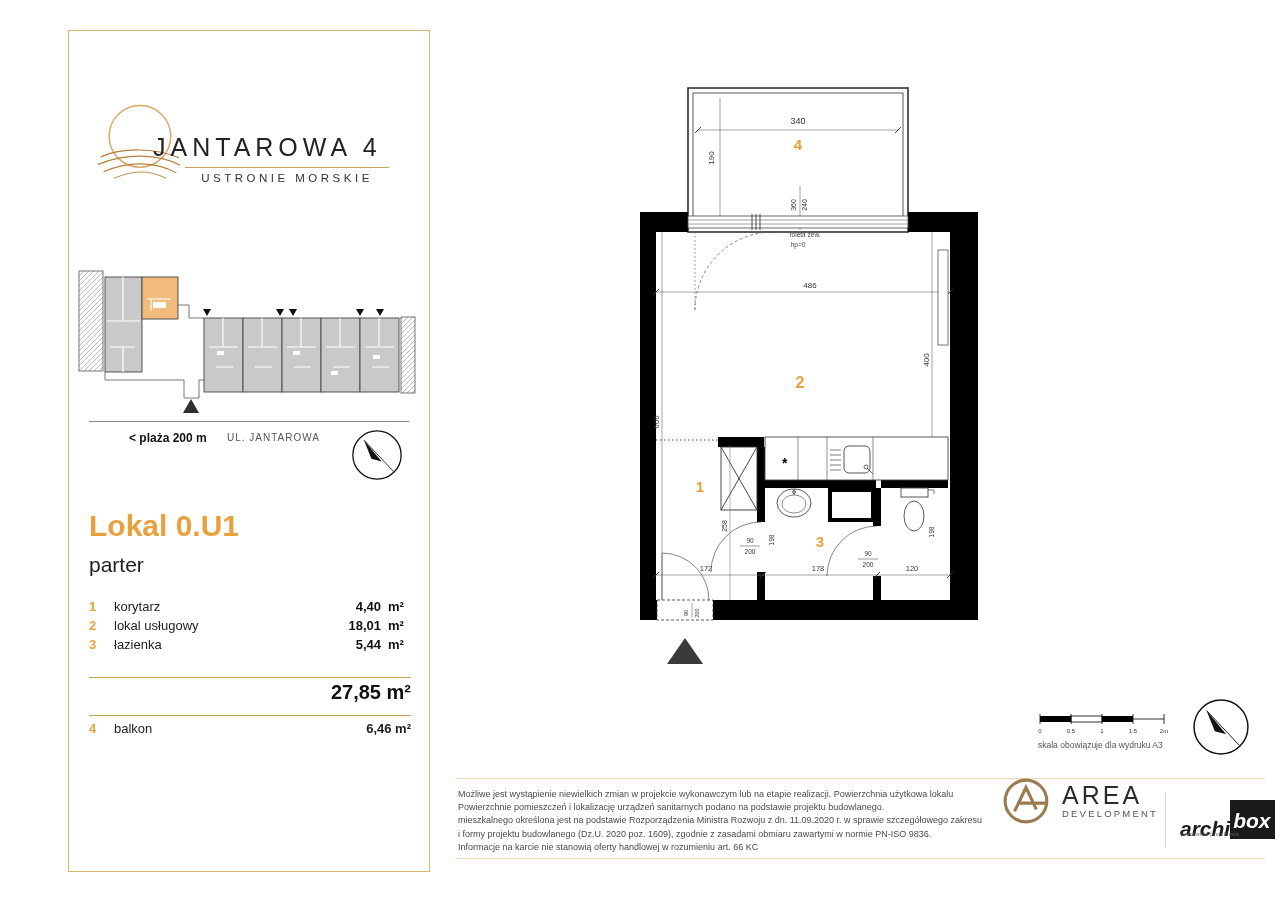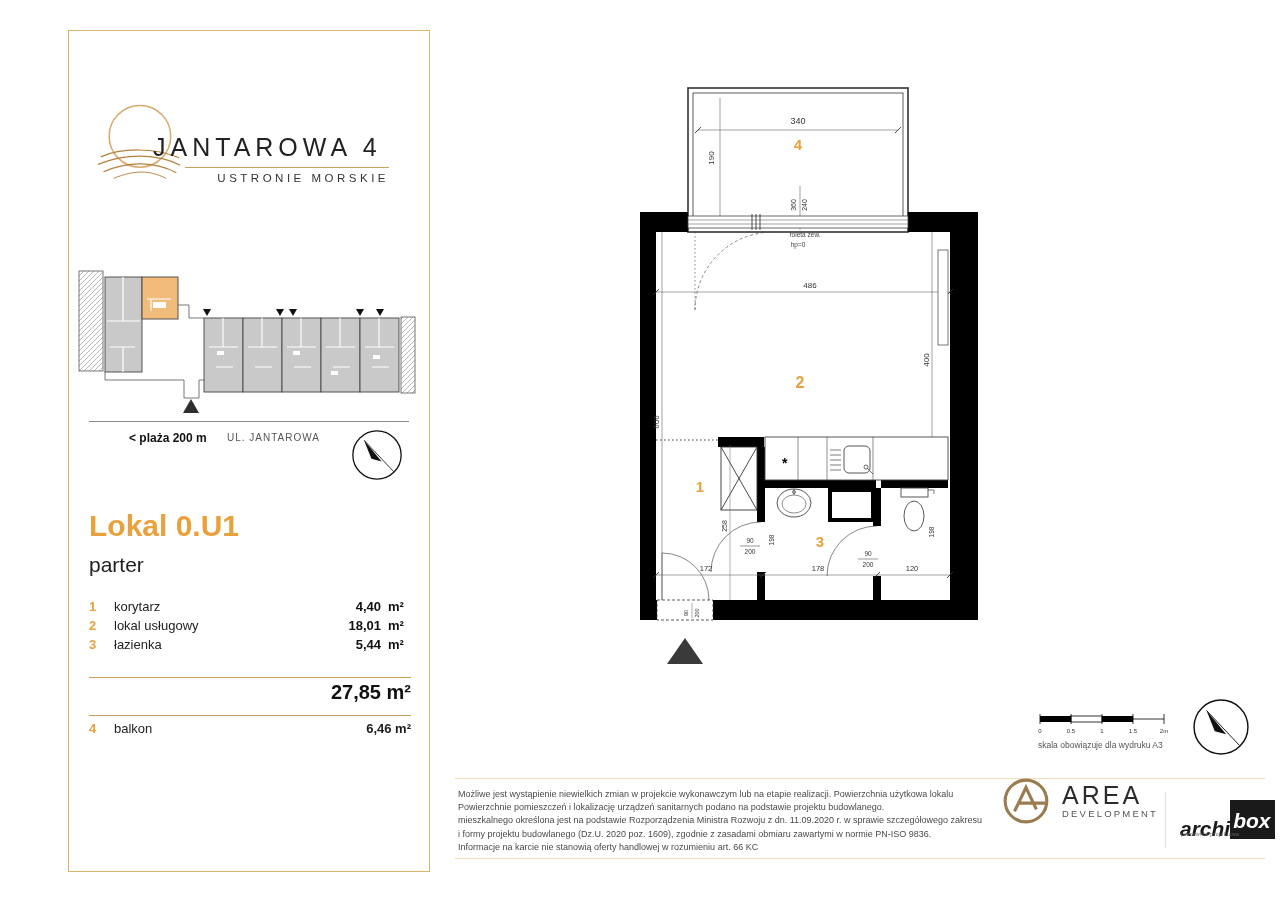--- a/index.html
+++ b/index.html
@@ -4,21 +4,21 @@
 <style>
   html,body{margin:0;padding:0;background:#fff;}
   body{font-family:"Liberation Sans", sans-serif; color:#1c1c1c;}
   #page{position:relative;width:1280px;height:905px;background:#fff;overflow:hidden;}
   
   .card{position:absolute;left:68px;top:30px;width:360px;height:840px;border:1px solid #d9b36c;background:#fff;}
   .brand{position:absolute;left:0;top:40px;width:360px;height:150px;}
   .brand-icon{position:absolute;left:28px;top:28px;}
   .brand-title{position:absolute;left:84px;top:62px;width:240px;font-size:25px;font-weight:400;letter-spacing:5px;color:#222;white-space:nowrap;}
   .brand-underline{position:absolute;left:116px;top:96px;width:204px;height:1px;background:#c9a158;}
-  .brand-sub{position:absolute;left:116px;top:101px;width:204px;text-align:right;font-size:11.5px;letter-spacing:3.5px;color:#333;}
+  .brand-sub{position:absolute;left:116px;top:101px;width:204px;text-align:center;font-size:11.5px;letter-spacing:3.5px;color:#333;}
   .siteplan{position:absolute;left:8px;top:232px;}
   .divider-gray{position:absolute;left:20px;top:390px;width:320px;height:1px;background:#8a8a8a;}
   .loc-beach{position:absolute;left:60px;top:400px;font-size:12px;font-weight:bold;color:#111;}
   .loc-street{position:absolute;left:158px;top:401px;font-size:10px;letter-spacing:1px;color:#555;}
   .card-compass{position:absolute;left:282px;top:398px;}
   .unit-title{position:absolute;left:20px;top:478px;font-size:30px;font-weight:bold;color:#e8a13c;}
   .unit-floor{position:absolute;left:20px;top:522px;font-size:21px;color:#222;}
   .rooms{position:absolute;left:20px;top:566px;width:322px;}
   .room-row{display:flex;align-items:baseline;font-size:13px;line-height:19px;}
   .room-num{width:15px;font-weight:bold;color:#e8a13c;}

